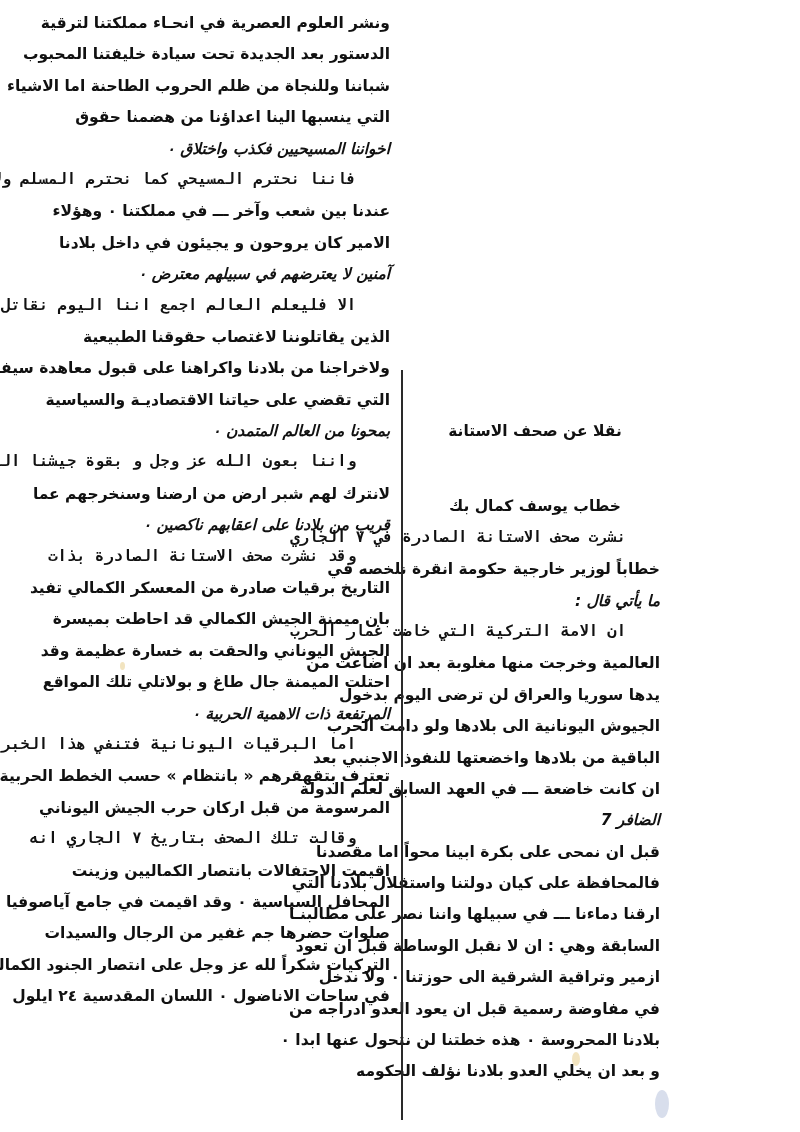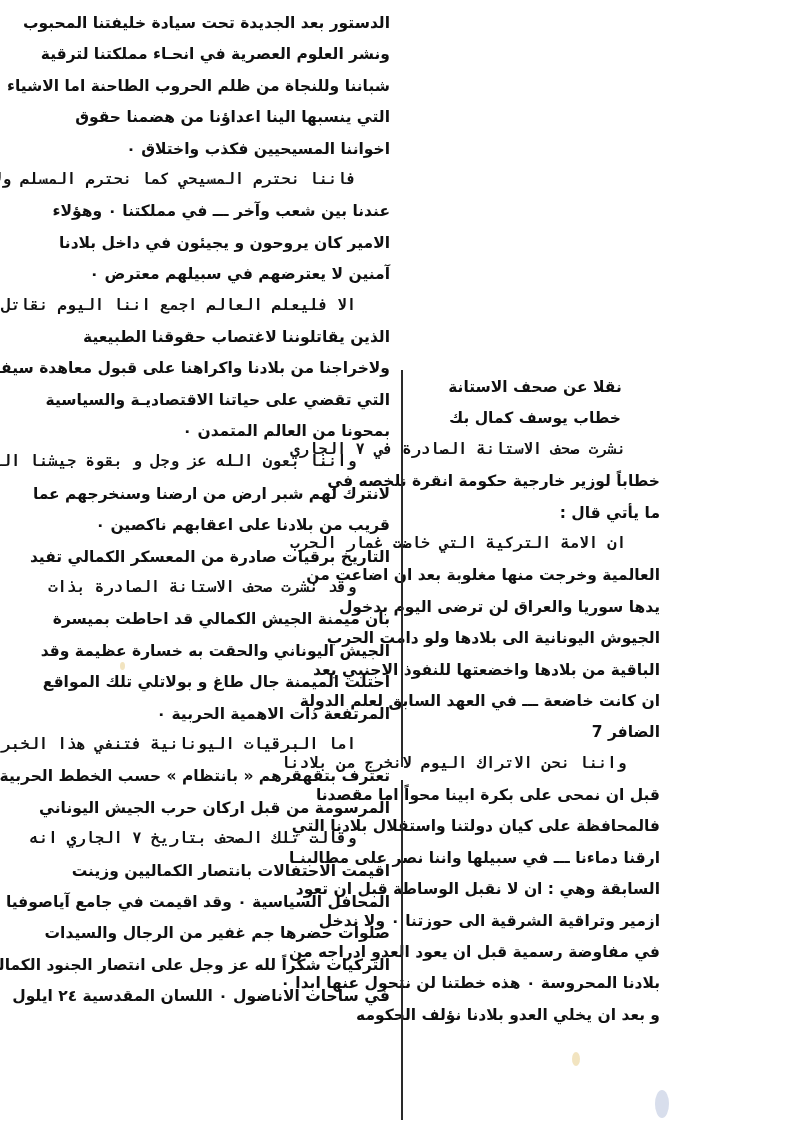--- a/index.html
+++ b/index.html
@@ -6,48 +6,48 @@
   body { width: 800px; height: 1132px; position: relative; overflow: hidden;
          font-family: "DejaVu Sans", sans-serif; color: #111; }
   .col { position: absolute; direction: rtl; text-align: justify; text-align-last: right; }
   .col-left { left: 128px; width: 262px; top: 8px; }
   .col-right { left: 410px; width: 250px; top: 372px; }
   .line { font-size: 15.5px; line-height: 31.4px; height: 31.4px; white-space: nowrap;
           overflow: visible; font-weight: bold; letter-spacing: -0.2px; }
   .col-left .line { width: 262px; }
   .col-right .line { width: 250px; }
   .indent { padding-right: 34px; box-sizing: border-box; font-family: Liberation Mono, monospace; }
-  .center { text-align: center; text-align-last: center; }
-  .short { text-align: center; text-align-last: right; }
+  .center { text-align: center; text-align-last: center; margin-top: 44px; }
+  .short { text-align: center; text-align-last: right; font-style: italic; }
   .divider { position: absolute; width: 1.5px; background: #2a2a2a; }
   .smudge { position: absolute; border-radius: 50%; opacity: 0.35; }
 </style>
 </head>
 <body>
 
 <div class="col col-left" id="leftcol">
+    <div class="line">ونشر العلوم العصرية في انحـاء مملكتنا لترقية</div>
     <div class="line">الدستور بعد الجديدة تحت سيادة خليفتنا المحبوب</div>
-    <div class="line">ونشر العلوم العصرية في انحـاء مملكتنا لترقية</div>
     <div class="line">شباننا وللنجاة من ظلم الحروب الطاحنة اما الاشياء</div>
     <div class="line">التي ينسبها الينا اعداؤنا من هضمنا حقوق</div>
     <div class="line short">اخواننا المسيحيين فكذب واختلاق ٠</div>
     <div class="line indent">فاننا نحترم المسيحي كما نحترم المسلم ولافرق</div>
     <div class="line">عندنا بين شعب وآخر ـــ في مملكتنا ٠ وهؤلاء</div>
     <div class="line">الامير كان يروحون و يجيئون في داخل بلادنا</div>
     <div class="line short">آمنين لا يعترضهم في سبيلهم معترض ٠</div>
     <div class="line indent">الا فليعلم العالم اجمع اننا اليوم نقاتل اولئك</div>
     <div class="line">الذين يقاتلوننا لاغتصاب حقوقنا الطبيعية</div>
     <div class="line">ولاخراجنا من بلادنا واكراهنا على قبول معاهدة سيفر</div>
     <div class="line">التي تقضي على حياتنا الاقتصاديـة والسياسية</div>
     <div class="line short">بمحونا من العالم المتمدن ٠</div>
     <div class="line indent">واننا بعون الله عز وجل و بقوة جيشنا الباسل</div>
     <div class="line">لانترك لهم شبر ارض من ارضنا وسنخرجهم عما</div>
     <div class="line short">قريب من بلادنا على اعقابهم ناكصين ٠</div>
+    <div class="line indent">وقد نشرت صحف الاستانة الصادرة بذات</div>
     <div class="line">التاريخ برقيات صادرة من المعسكر الكمالي تفيد</div>
-    <div class="line indent">وقد نشرت صحف الاستانة الصادرة بذات</div>
     <div class="line">بان ميمنة الجيش الكمالي قد احاطت بميسرة</div>
     <div class="line">الجيش اليوناني والحقت به خسارة عظيمة وقد</div>
     <div class="line">احتلت الميمنة جال طاغ و بولاتلي تلك المواقع</div>
     <div class="line short">المرتفعة ذات الاهمية الحربية ٠</div>
     <div class="line indent">اما البرقيات اليونانية فتنفي هذا الخبر ولكنها</div>
     <div class="line">تعترف بتقهقرهم « بانتظام » حسب الخطط الحربية</div>
     <div class="line">المرسومة من قبل اركان حرب الجيش اليوناني</div>
     <div class="line indent">وقالت تلك الصحف بتاريخ ٧ الجاري انه</div>
     <div class="line">اقيمت الاحتفالات بانتصار الكماليين وزينت</div>
     <div class="line">المحافل السياسية ٠ وقد اقيمت في جامع آياصوفيا</div>
@@ -61,21 +61,20 @@
     <div class="line indent">نشرت صحف الاستانة الصادرة في ٧ الجاري</div>
     <div class="line">خطاباً لوزير خارجية حكومة انقرة نلخصه في</div>
     <div class="line short">ما يأتي قال :</div>
     <div class="line indent">ان الامة التركية التي خاضت غمار الحرب</div>
     <div class="line">العالمية وخرجت منها مغلوبة بعد ان اضاعت من</div>
     <div class="line">يدها سوريا والعراق لن ترضى اليوم بدخول</div>
     <div class="line">الجيوش اليونانية الى بلادها ولو دامت الحرب</div>
     <div class="line">الباقية من بلادها واخضعتها للنفوذ الاجنبي بعد</div>
     <div class="line">ان كانت خاضعة ـــ في العهد السابق لعلم الدولة</div>
     <div class="line short">الضافر 7</div>
-    <div class="line indent">واننا نحن الاتراك اليوم لانخرج من بلادنا</div>
     <div class="line">قبل ان نمحى على بكرة ابينا محواً اما مقصدنا</div>
     <div class="line">فالمحافظة على كيان دولتنا واستقلال بلادنا التي</div>
     <div class="line">ارقنا دماءنا ـــ في سبيلها واننا نصر على مطالبنـا</div>
     <div class="line">السابقة وهي : ان لا نقبل الوساطة قبل ان تعود</div>
     <div class="line">ازمير وتراقية الشرقية الى حوزتنا ٠ ولا ندخل</div>
     <div class="line">في مفاوضة رسمية قبل ان يعود العدو ادراجه من</div>
     <div class="line">بلادنا المحروسة ٠ هذه خطتنا لن نتحول عنها ابدا ٠</div>
     <div class="line">و بعد ان يخلي العدو بلادنا نؤلف الحكومه</div>
   </div>
 

